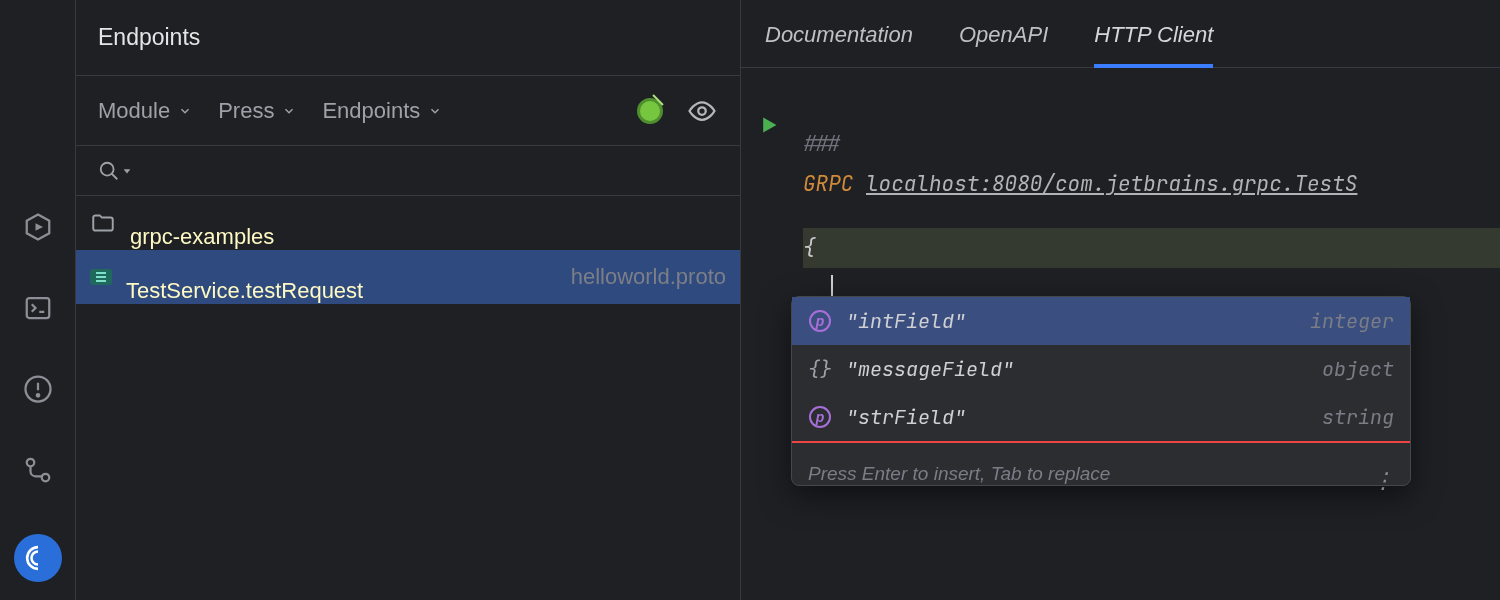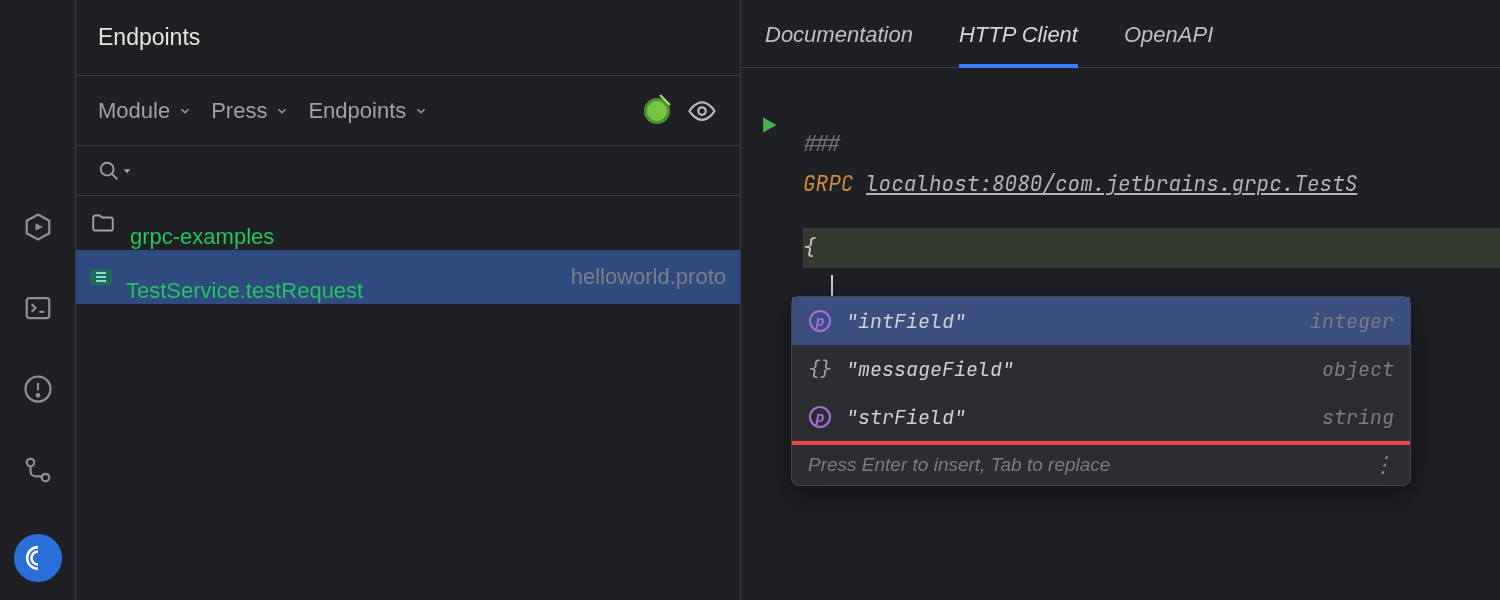--- a/index.html
+++ b/index.html
@@ -62,21 +62,21 @@
   font-size: 23px;
   color: #e5e5e5;
   border-bottom: 1px solid #383a41;
 }
 .filter-bar {
   height: 70px;
   display: flex;
   align-items: center;
   padding: 0 22px;
   border-bottom: 1px solid #383a41;
-  gap: 1px;
+  gap: 8px;
 }
 .filter-item {
   display: flex;
   align-items: center;
   gap: 8px;
   color: #9ea1a8;
   font-size: 22px;
   margin-right: 18px;
   cursor: pointer;
 }
@@ -126,21 +126,21 @@
   gap: 14px;
 }
 .tree-row.selected {
   background: #2f4a7f;
 }
 .folder-icon {
   display: inline-flex;
 }
 .tree-label {
   font-size: 22px;
-  color: #22c55e;
+  color: #fef9c3;
   margin-top: 27px;
 }
 .tree-sub {
   margin-left: auto;
   color: #7c7f87;
   font-size: 22px;
 }
 .method-icon {
   width: 22px;
   height: 16px;
@@ -281,26 +281,26 @@
   font-size: 20px;
 }
 .comp-type {
   margin-left: auto;
   color: #7a7d85;
   font-size: 20px;
 }
 .completion-footer {
   height: 44px;
   display: flex;
-  align-items: center;
+  align-items: flex-end;
   padding: 0 16px;
   color: #7a7d85;
   font-size: 19px;
   font-family: -apple-system, sans-serif;
-  border-top: 4px solid #ef4444;
+  border-top: 2px solid #ef4444;
 }
 .kebab {
   margin-left: auto;
   color: #8b8d93;
   font-size: 22px;
   line-height: 8px;
 }
 
 </style>
 </head>
@@ -405,22 +405,22 @@
   <div class="tree-row selected">
     <span class="method-icon"></span>
     <span class="tree-label">TestService.testRequest</span>
     <span class="tree-sub">helloworld.proto</span>
   </div>
 </div>
 
 <div class="right-panel">
   <div class="tab-bar">
     <div class="tab">Documentation</div>
+    <div class="tab">OpenAPI</div>
     <div class="tab active">HTTP Client</div>
-    <div class="tab">OpenAPI</div>
   </div>
 
   <div class="editor">
     <div class="gutter">
       <span class="run-icon">
         <svg width="20" height="20" viewBox="0 0 24 24" fill="#4caf50">
             <polygon points="5,3 21,12 5,21"></polygon>
           </svg>
       </span>
     </div>

